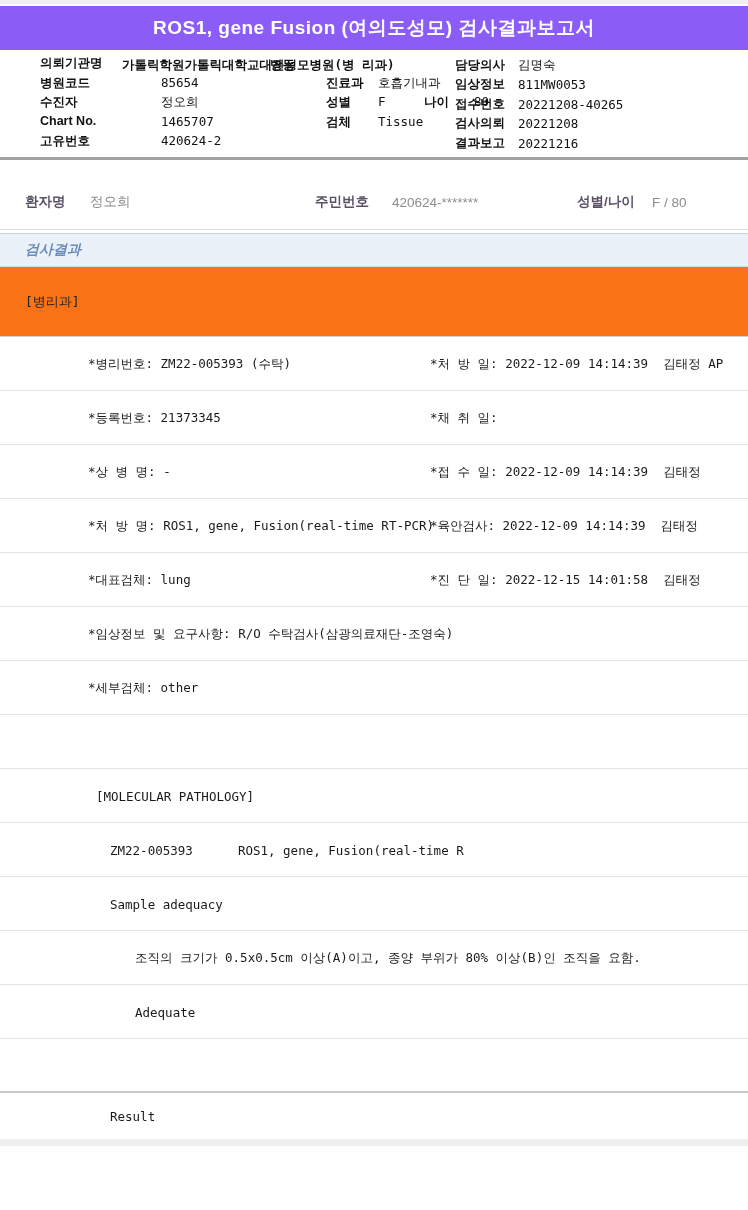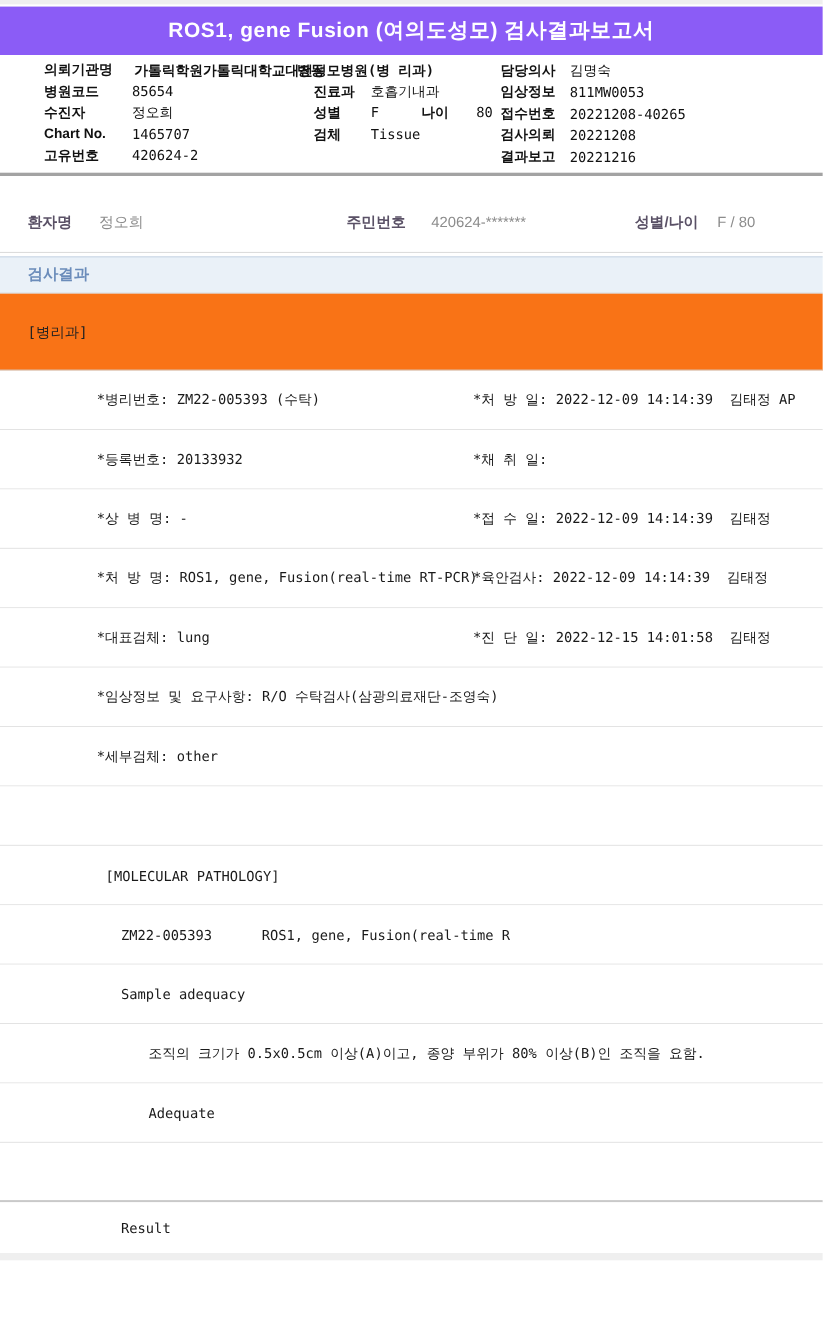--- a/index.html
+++ b/index.html
@@ -10,21 +10,21 @@
   .topstrip { height:6px; background:#efefef; border-bottom:2px solid #fff; }
   .titlebar { height:44px; background:#8b5cf6; display:flex; align-items:center; justify-content:center; }
   .titlebar .t { color:#fff; font-size:19px; font-weight:bold; letter-spacing:0.5px; }
 
   
   .adminblk { position:relative; height:110px; border-bottom:3px solid #a3a3a3; padding-top:5px; }
   .hrow { position:relative; display:flex; align-items:flex-start; height:19.5px; padding-left:40px; }
   .hrow .lb { font-size:12.5px; font-weight:bold; color:#111; }
   .hrow .vl { font-size:12.5px; font-family:"DejaVu Sans Mono", monospace; color:#111; white-space:nowrap; }
   .hl1 { width:80px; }
-  .hv1 { width:165px; }
+  .hv1 { width:165px;margin-left:41px; }
   .hl2 { width:52px; }
   .hv2 { width:46px; }
   .hl2b { width:50px; }
   .abs { position:absolute; top:50%; transform:translateY(-50%); }
   .x270 { left:270px; } .x455 { left:455px; } .x518 { left:518px; }
   .instwrap { position:absolute; left:122px; top:50%; transform:translateY(-50%); white-space:nowrap;font-weight:bold; }
 
   .gap14 { height:14px; }
 
   
@@ -32,21 +32,21 @@
   .prow .plb { font-size:13.5px; font-weight:bold; color:#5a5166; }
   .prow .pvl { font-size:13.5px; color:#8c8c8c; }
   .px25 { left:25px; } .px90 { left:90px; } .px315 { left:315px; } .px392 { left:392px; }
   .px577 { left:577px; } .px652 { left:652px; }
   .twoline { line-height:1.3; }
   .bigval { font-size:15px; }
 
   .gap3 { height:3px; }
 
   .secbar { height:34px; background:#eaf1f8; border-top:1px solid #c9d6e4; border-bottom:1px solid #d8d8d8; position:relative; }
-  .secbar .s { position:absolute; left:25px; top:50%; transform:translateY(-50%); font-size:14px; font-weight:bold; color:#6b8cba; }
+  .secbar .s { position:absolute; left:25px; top:50%; transform:translateY(-50%); font-size:14px; font-weight:bold; color:#6b8cba;font-style:italic; }
 
   .deptrow { height:70px; background:#f97316; border-bottom:1px solid #d0d0d0; position:relative; }
   .deptrow .d { position:absolute; left:25px; top:50%; transform:translateY(-50%);
                 font-family:"DejaVu Sans Mono", monospace; font-size:13px; color:#222; }
 
   .rrow { position:relative; height:54px; border-bottom:1px solid #e3e3e3; background:#fff; }
   .rrow.thick { border-bottom:2px solid #c9c9c9; }
   .rrow.last { height:46px; border-bottom:none; }
   .rl, .rr { position:absolute; top:50%; transform:translateY(-50%); white-space:pre;
              font-family:"DejaVu Sans Mono", monospace; font-size:12.5px; color:#1a1a1a; }
@@ -128,21 +128,21 @@
 
   <div class="deptrow">
     <span class="d">[병리과]</span>
   </div>
 
   <div class="rrow">
     <span class="rl ia">*병리번호: ZM22-005393 (수탁)</span>
     <span class="rr">*처 방 일: 2022-12-09 14:14:39  김태정 AP</span>
   </div>
   <div class="rrow">
-    <span class="rl ia">*등록번호: 20133932</span>
+    <span class="rl ia">*등록번호: 21373345</span>
     <span class="rr">*채 취 일:</span>
   </div>
   <div class="rrow">
     <span class="rl ia">*상 병 명: -</span>
     <span class="rr">*접 수 일: 2022-12-09 14:14:39  김태정</span>
   </div>
   <div class="rrow">
     <span class="rl ia">*처 방 명: ROS1, gene, Fusion(real-time RT-PCR)</span>
     <span class="rr">*육안검사: 2022-12-09 14:14:39  김태정</span>
   </div>

